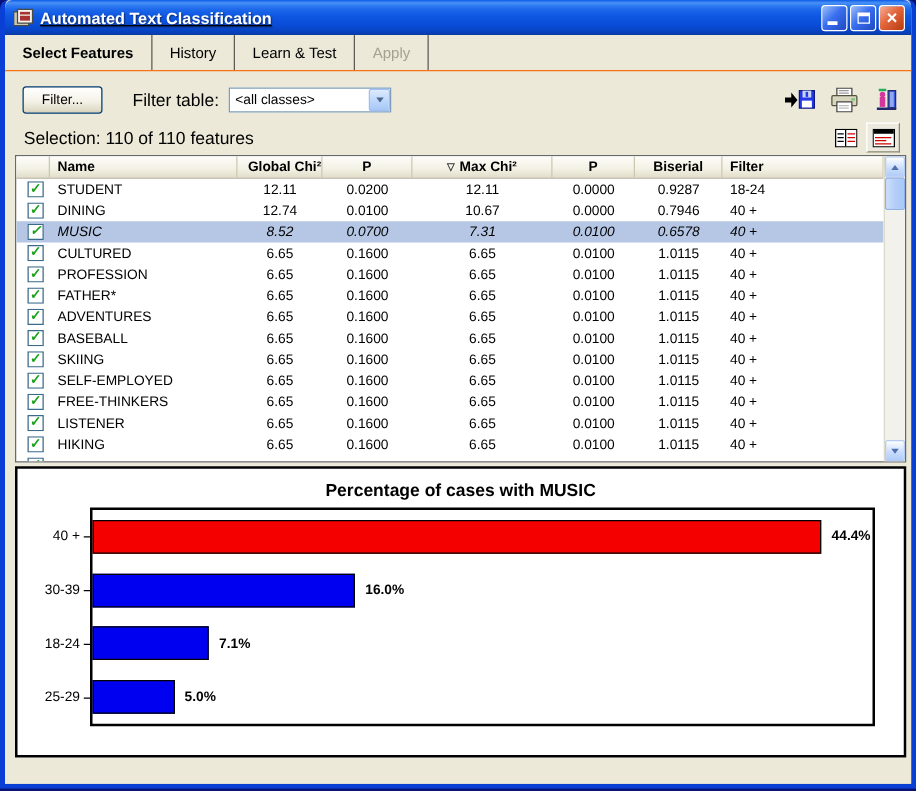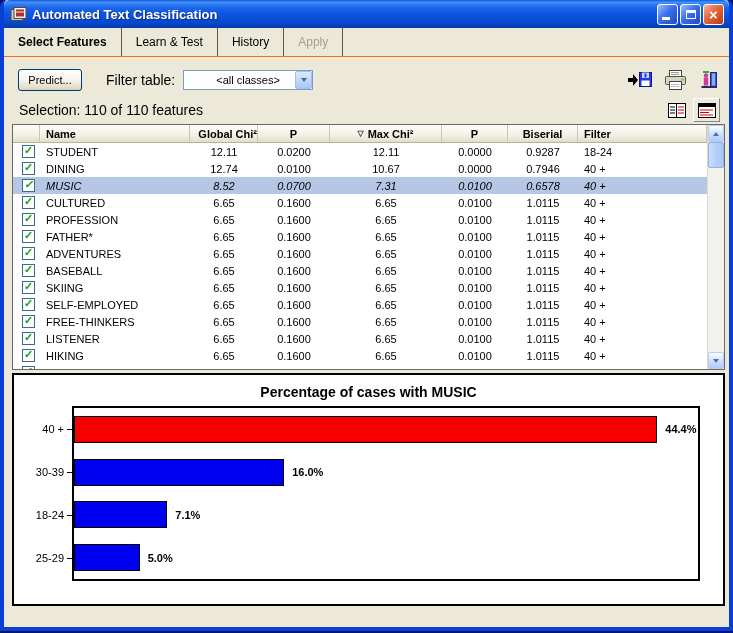--- a/index.html
+++ b/index.html
@@ -9,20 +9,21 @@
   .window{
     width:733px; height:631px;
     border-left:4px solid #0a3fd6; border-right:4px solid #0a3fd6; border-bottom:4px solid #0a3fd6;
     border-radius:7px 7px 0 0;
     background:#ece9d8; display:flex; flex-direction:column; overflow:hidden;
   }
   .titlebar{
     height:28px; flex:0 0 28px; display:flex; align-items:center; padding:0 5px 0 6px;
     background:linear-gradient(180deg,#0a5be8 0%,#4a90f5 8%,#2f7bf2 16%,#1b66ea 28%,#0f58e2 45%,#0b50dc 62%,#0848cf 80%,#0640b8 94%,#0a3aa0 100%);
     border-radius:6px 6px 0 0;
+    text-decoration:underline;
   }
   .app-icon{ width:18px; height:16px; margin-right:4px; display:inline-flex; }
   .title{ color:#fff; font-weight:bold; font-size:13px; text-shadow:1px 1px 1px #10307e; flex:1; white-space:nowrap; }
   .win-btns{ display:flex; gap:2px; }
   .wbtn{ width:21px; height:21px; border:1px solid #fff; border-radius:3px; position:relative; cursor:pointer; }
   .wbtn.minb,.wbtn.maxb{ background:linear-gradient(135deg,#9cc0f8 0%,#3a6ff0 45%,#1f49c0 100%); }
   .wbtn.closeb{ background:linear-gradient(135deg,#f5b09a 0%,#e3653c 45%,#b83a0f 100%); }
   .glyph-min{ position:absolute; left:4px; bottom:4px; width:8px; height:3px; background:#fff; }
   .glyph-max{ position:absolute; left:5px; top:5px; width:10px; height:9px; border:1px solid #fff; border-top:3px solid #fff; }
   .glyph-close{ position:absolute; left:0; top:0; width:100%; height:100%; color:#fff; font-weight:bold; font-size:15px; line-height:19px; text-align:center; }
@@ -34,21 +35,21 @@
 
   .content{ flex:1; display:flex; flex-direction:column; }
   .toolbar{ margin:12px 10px 0 14px; height:22px; display:flex; align-items:center; }
   .xp-btn{
     width:64px; height:22px; font-size:11px; font-family:"Liberation Sans",sans-serif;
     border:1px solid #003c74; border-radius:3px;
     background:linear-gradient(180deg,#ffffff 0%,#f4f2e8 55%,#e0dcc8 90%,#d5d0ba 100%);
     cursor:pointer;
   }
   .filter-label{ margin-left:24px; font-size:14px; }
-  .combo{ margin-left:8px; width:130px; height:20px; border:1px solid #7f9db9; background:#fff; display:flex; align-items:center; font-size:11px; cursor:pointer;padding-left:28px; }
+  .combo{ margin-left:8px; width:130px; height:20px; border:1px solid #7f9db9; background:#fff; display:flex; align-items:center; font-size:11px; cursor:pointer; }
   .combo-value{ padding-left:4px; flex:1; white-space:nowrap; overflow:hidden; }
   .combo-arrow{ width:17px; height:18px; margin-right:0; border:1px solid #9ebef5; border-radius:2px;
     background:linear-gradient(180deg,#dcebfd 0%,#c0d8fb 50%,#a6c8f5 100%); display:flex; align-items:center; justify-content:center; }
   .tri-down{ width:0; height:0; border-top:4px solid #4c6790; border-left:3px solid transparent; border-right:3px solid transparent; }
   .toolbar-icons{ margin-left:auto; display:flex; gap:11px; align-items:center; }
   .tool-icon{ display:inline-flex; cursor:pointer; }
 
   .selection-row{ margin:6px 9px 0 15px; height:25px; display:flex; align-items:center; }
   .selection-text{ font-size:14px; align-self:center; }
   .view-btns{ margin-left:auto; display:flex; gap:3px; align-self:flex-end; }
@@ -116,28 +117,28 @@
           <span class="glyph-max"></span>
         </div>
       <div class="wbtn closeb">
           <span class="glyph-close">×</span>
         </div>
     </div>
   </div>
 
   <div class="tabbar">
       <div class="tab active"><span class="tab-label">Select Features</span></div>
+      <div class="tab"><span class="tab-label">History</span></div>
       <div class="tab"><span class="tab-label">Learn &amp; Test</span></div>
-      <div class="tab"><span class="tab-label">History</span></div>
       <div class="tab disabled"><span class="tab-label">Apply</span></div>
     </div>
 
   <div class="content">
     <div class="toolbar">
-      <button class="xp-btn">Predict...</button>
+      <button class="xp-btn">Filter...</button>
       <span class="filter-label">Filter table:</span>
       <div class="combo">
         <span class="combo-value">&lt;all classes&gt;</span>
         <span class="combo-arrow">
             <i class="tri-down"></i>
           </span>
       </div>
       <div class="toolbar-icons">
         <span class="tool-icon">
           <svg width="26" height="18" viewBox="0 0 26 18">

